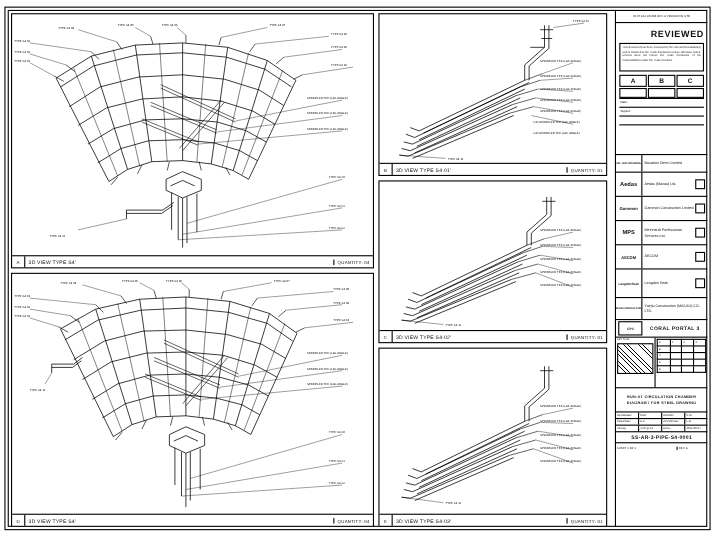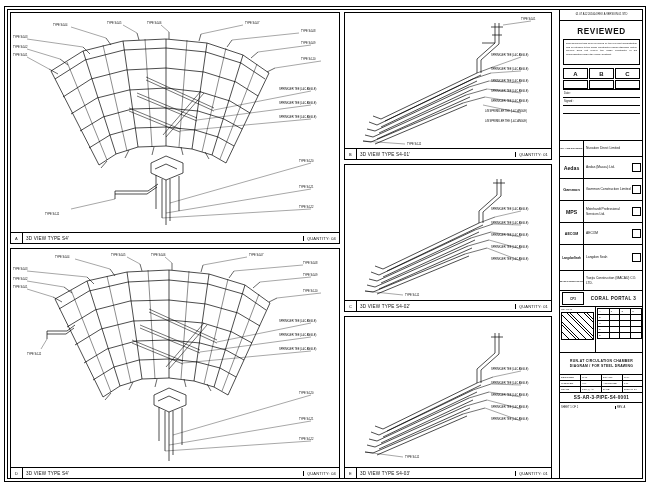--- a/index.html
+++ b/index.html
@@ -15,21 +15,21 @@
   .vp .titlebar .ttl{padding-left:3px;flex:1;font-size:4.6px;}
   .vp .titlebar .qty{padding-right:3px;font-size:4px;border-left:0.8px solid #000;display:flex;align-items:center;padding-left:3px;}
   .canvas{position:absolute;left:0;top:0;right:0;bottom:11px;overflow:hidden;}
   svg{display:block;}
 
   
   .tblock{position:absolute;right:7px;top:9px;width:84px;height:470px;border-left:0.8px solid #000;box-sizing:border-box;font-size:3.6px;}
   .tb-row{border-bottom:0.8px solid #000;box-sizing:border-box;position:relative;}
   .tb-head{height:12px;display:flex;align-items:center;justify-content:center;font-size:3.2px;}
   .rev-box{height:120px;padding:2px 3px;box-sizing:border-box;}
-  .rev-title{text-align:center;font-size:8.2px;font-weight:bold;letter-spacing:.6px;margin:4px 0 3px;}
+  .rev-title{text-align:right;font-size:8.2px;font-weight:bold;letter-spacing:.6px;margin:4px 0 3px;}
   .rev-para{font-size:2.5px;line-height:1.45;text-align:justify;border:0.6px solid #000;padding:2px;box-sizing:border-box;height:26px;overflow:hidden;}
   .abc{display:flex;margin-top:3px;}
   .abc div{flex:1;border:0.6px solid #000;margin-right:1px;height:9px;display:flex;align-items:center;justify-content:center;font-weight:bold;font-size:6px;}
   .abc div:last-child{margin-right:0;}
   .checkrow{display:flex;margin-top:1px;}
   .checkrow div{flex:1;border:0.6px solid #000;margin-right:1px;height:7px;}
   .checkrow div:last-child{margin-right:0;}
   .kv{display:flex;font-size:2.7px;border-top:0.6px solid #000;height:7px;align-items:center;}
   .kv span:first-child{width:30%;padding-left:1px;}
   .kv span:last-child{flex:1;border-left:0.6px solid #000;padding-left:1px;}

